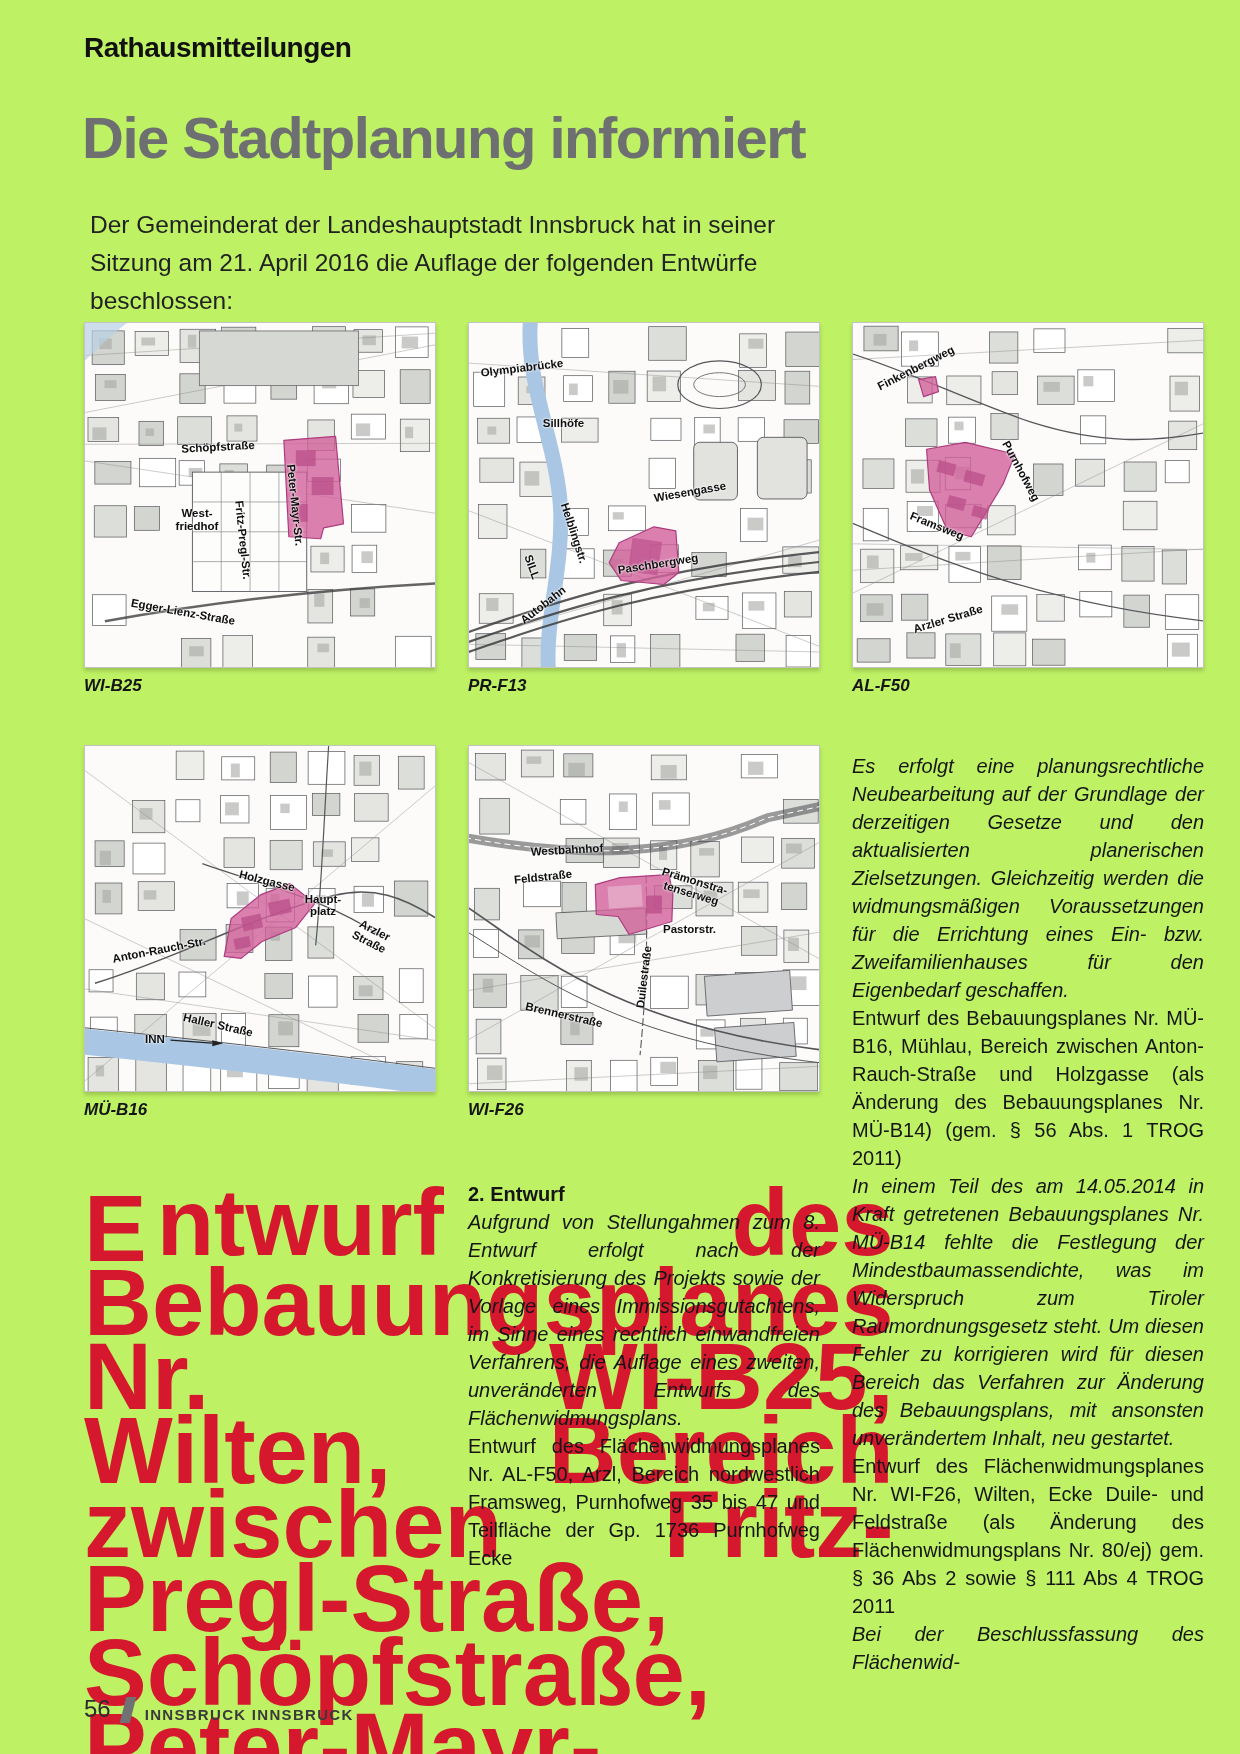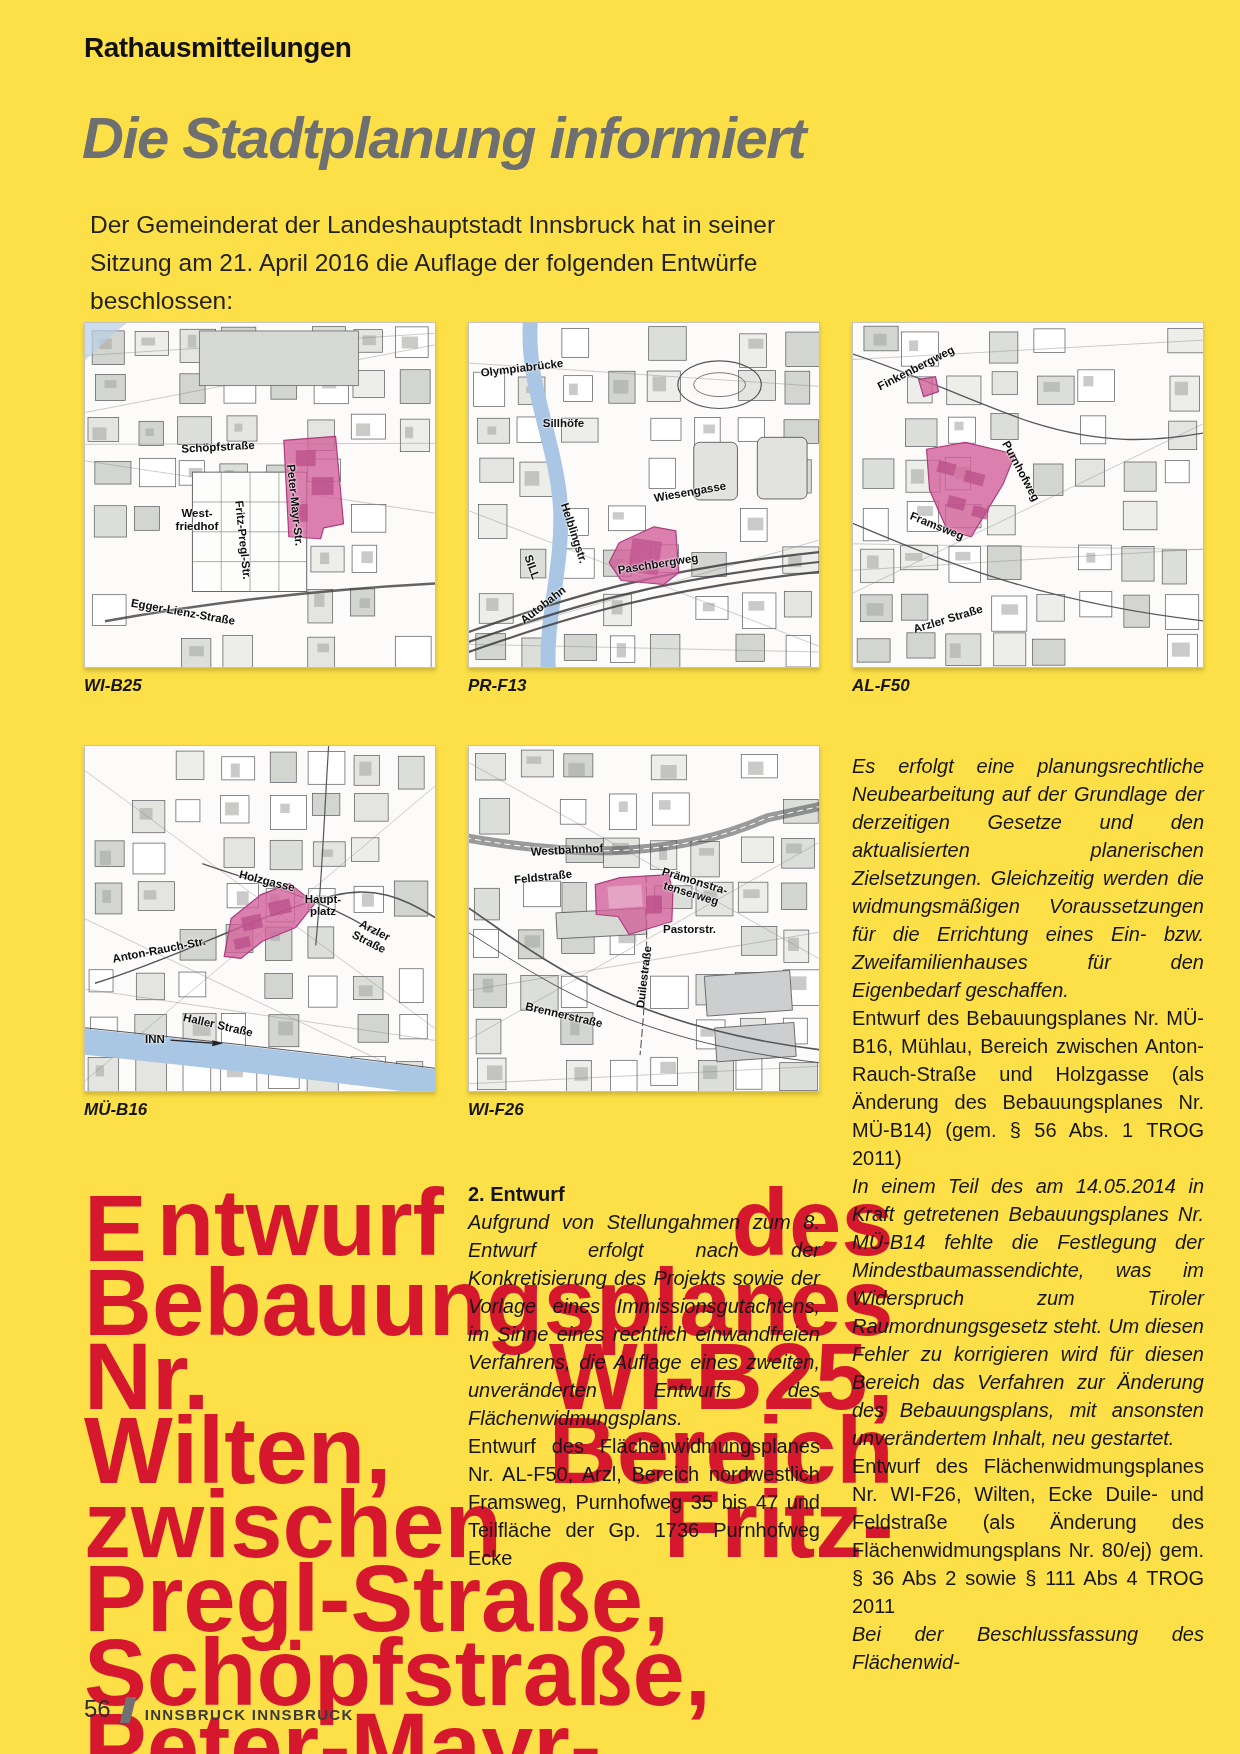--- a/index.html
+++ b/index.html
@@ -1,19 +1,19 @@
 <!DOCTYPE html>
 <html lang="de"><head>
 <meta charset="utf-8">
 <style>
   html,body{margin:0;padding:0;background:#ffffff;}
   body{width:1240px;height:1754px;overflow:hidden;font-family:"Liberation Sans","DejaVu Sans",sans-serif;color:#1c1c1c;}
-  .page{position:relative;width:1240px;height:1754px;background:#fde047;}
+  .page{position:relative;width:1240px;height:1754px;background:#bef264;}
   .kicker{position:absolute;left:84px;top:32px;font-size:28px;font-weight:700;letter-spacing:-0.5px;color:#111;}
-  .title{position:absolute;left:82px;top:104px;margin:0;font-size:58px;font-weight:700;font-style:italic;color:#6d6f71;letter-spacing:-1.5px;}
+  .title{position:absolute;left:82px;top:104px;margin:0;font-size:58px;font-weight:700;color:#6d6f71;letter-spacing:-1.5px;}
   .intro{position:absolute;left:84px;top:200px;width:760px;margin:6px;font-size:24.5px;line-height:38px;color:#222;}
   figure.map{position:absolute;margin:0;width:352px;background:#fcfbf9;border:1px solid #c3c3bf;box-shadow:0 3px 4px rgba(0,0,0,0.18);box-sizing:border-box;}
   figure.map svg{display:block;width:100%;height:100%;}
   .map-labels{position:absolute;left:0;top:0;right:0;bottom:0;}
   .street-label{position:absolute;font-size:11.5px;font-weight:700;color:#0e0e0e;white-space:pre-line;text-align:center;line-height:12.5px;text-shadow:0 0 2px #fff,0 0 3px #fff;}
   .map-caption{position:absolute;font-size:17px;font-weight:700;font-style:italic;color:#151515;}
   .hl{fill:#d2619b;fill-opacity:0.8;stroke:#ad3b7e;stroke-width:1.2;stroke-linejoin:round;}
   .col{position:absolute;width:352px;font-size:20px;line-height:28px;text-align:justify;color:#151515;}
   .para{margin:0;hyphens:auto;-webkit-hyphens:auto;}
   .para.italic{font-style:italic;}

